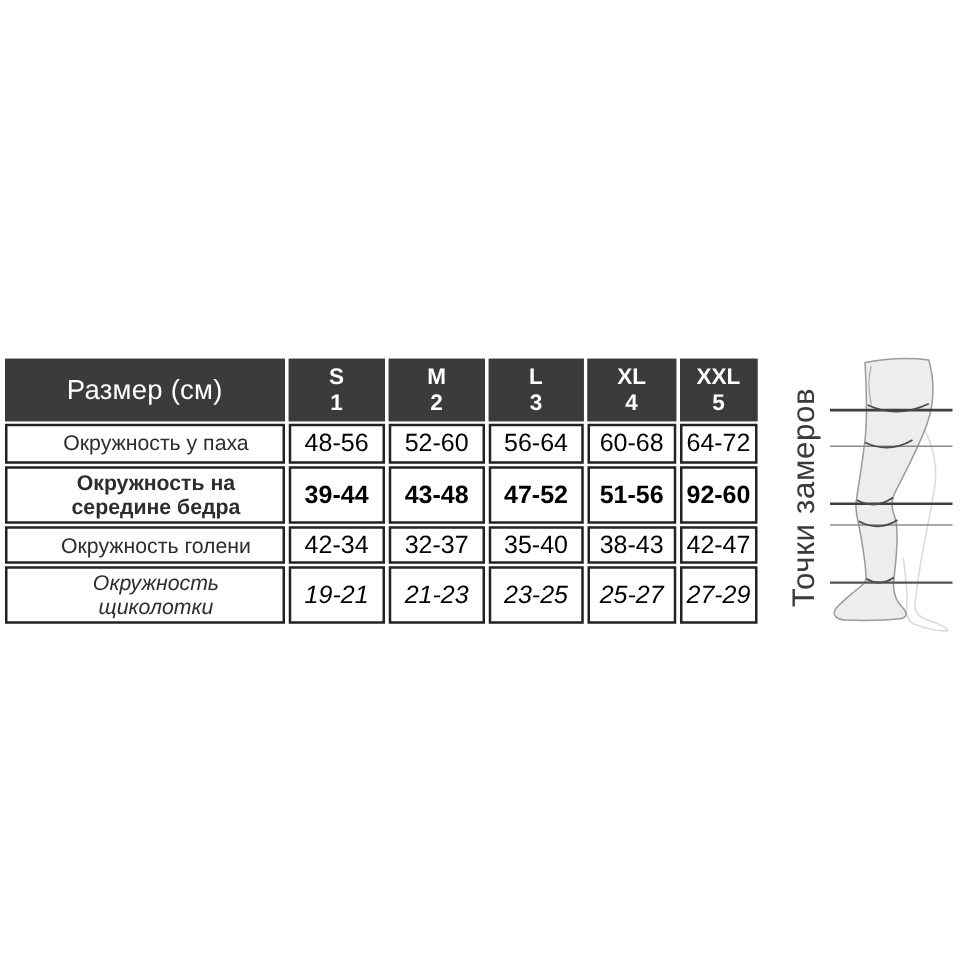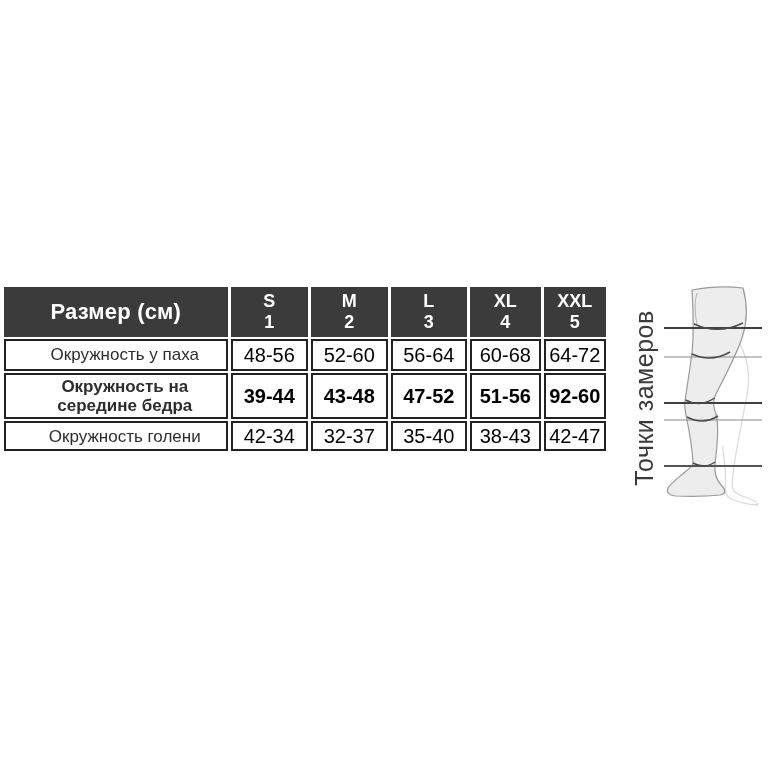--- a/index.html
+++ b/index.html
@@ -32,21 +32,21 @@
     overflow: hidden;
     vertical-align: middle;
     padding: 0;
   }
   thead th {
     background: #3b3b3b;
     border-color: #3b3b3b;
     color: #ffffff;
   }
   th.label-head {
-    font-size: 22px; font-weight: bold; text-align: center;
+    font-size: 22px; font-weight: normal; text-align: center;
     height: 46px; letter-spacing: 0.2px;
   }
   th.size-head { font-size: 18px; font-weight: bold; text-align: center; line-height: 1.15; }
   td.row-label {
     font-size: 17px; color: #2d2d2d; text-align: center;
     padding: 2px 4px 2px 22px; line-height: 1.12;
   }
   td.val { font-size: 20px; color: #000000; text-align: center; }
 
   tbody tr:nth-child(1) td { height: 24px; }
@@ -121,20 +121,28 @@
         <td class="val">92-60</td>
       </tr>
       <tr>
         <td class="row-label">Окружность голени</td>
         <td class="val">42-34</td>
         <td class="val">32-37</td>
         <td class="val">35-40</td>
         <td class="val">38-43</td>
         <td class="val">42-47</td>
       </tr>
+      <tr>
+        <td class="row-label">Окружность щиколотки</td>
+        <td class="val">19-21</td>
+        <td class="val">21-23</td>
+        <td class="val">23-25</td>
+        <td class="val">25-27</td>
+        <td class="val">27-29</td>
+      </tr>
     </tbody>
   </table>
 
   <div class="leg-caption">Точки замеров</div>
 
   <svg class="leg-figure" viewBox="0 0 142 234" xmlns="http://www.w3.org/2000/svg" aria-hidden="true">
 
     <g fill="none" stroke="#dcdcdc" stroke-width="1.3">
       <path d="M 103 48 C 118 68 126 92 121 116 C 117 140 112 162 109 182 C 107.5 192 106.5 200 106 206"></path>
       <path d="M 106 206 C 105.5 212 109 215.5 116 218 C 124 220.5 131 223.5 132 226.5 C 126.5 227.5 114 225 105 221 C 100 218.5 98.5 212 99.5 205"></path>

